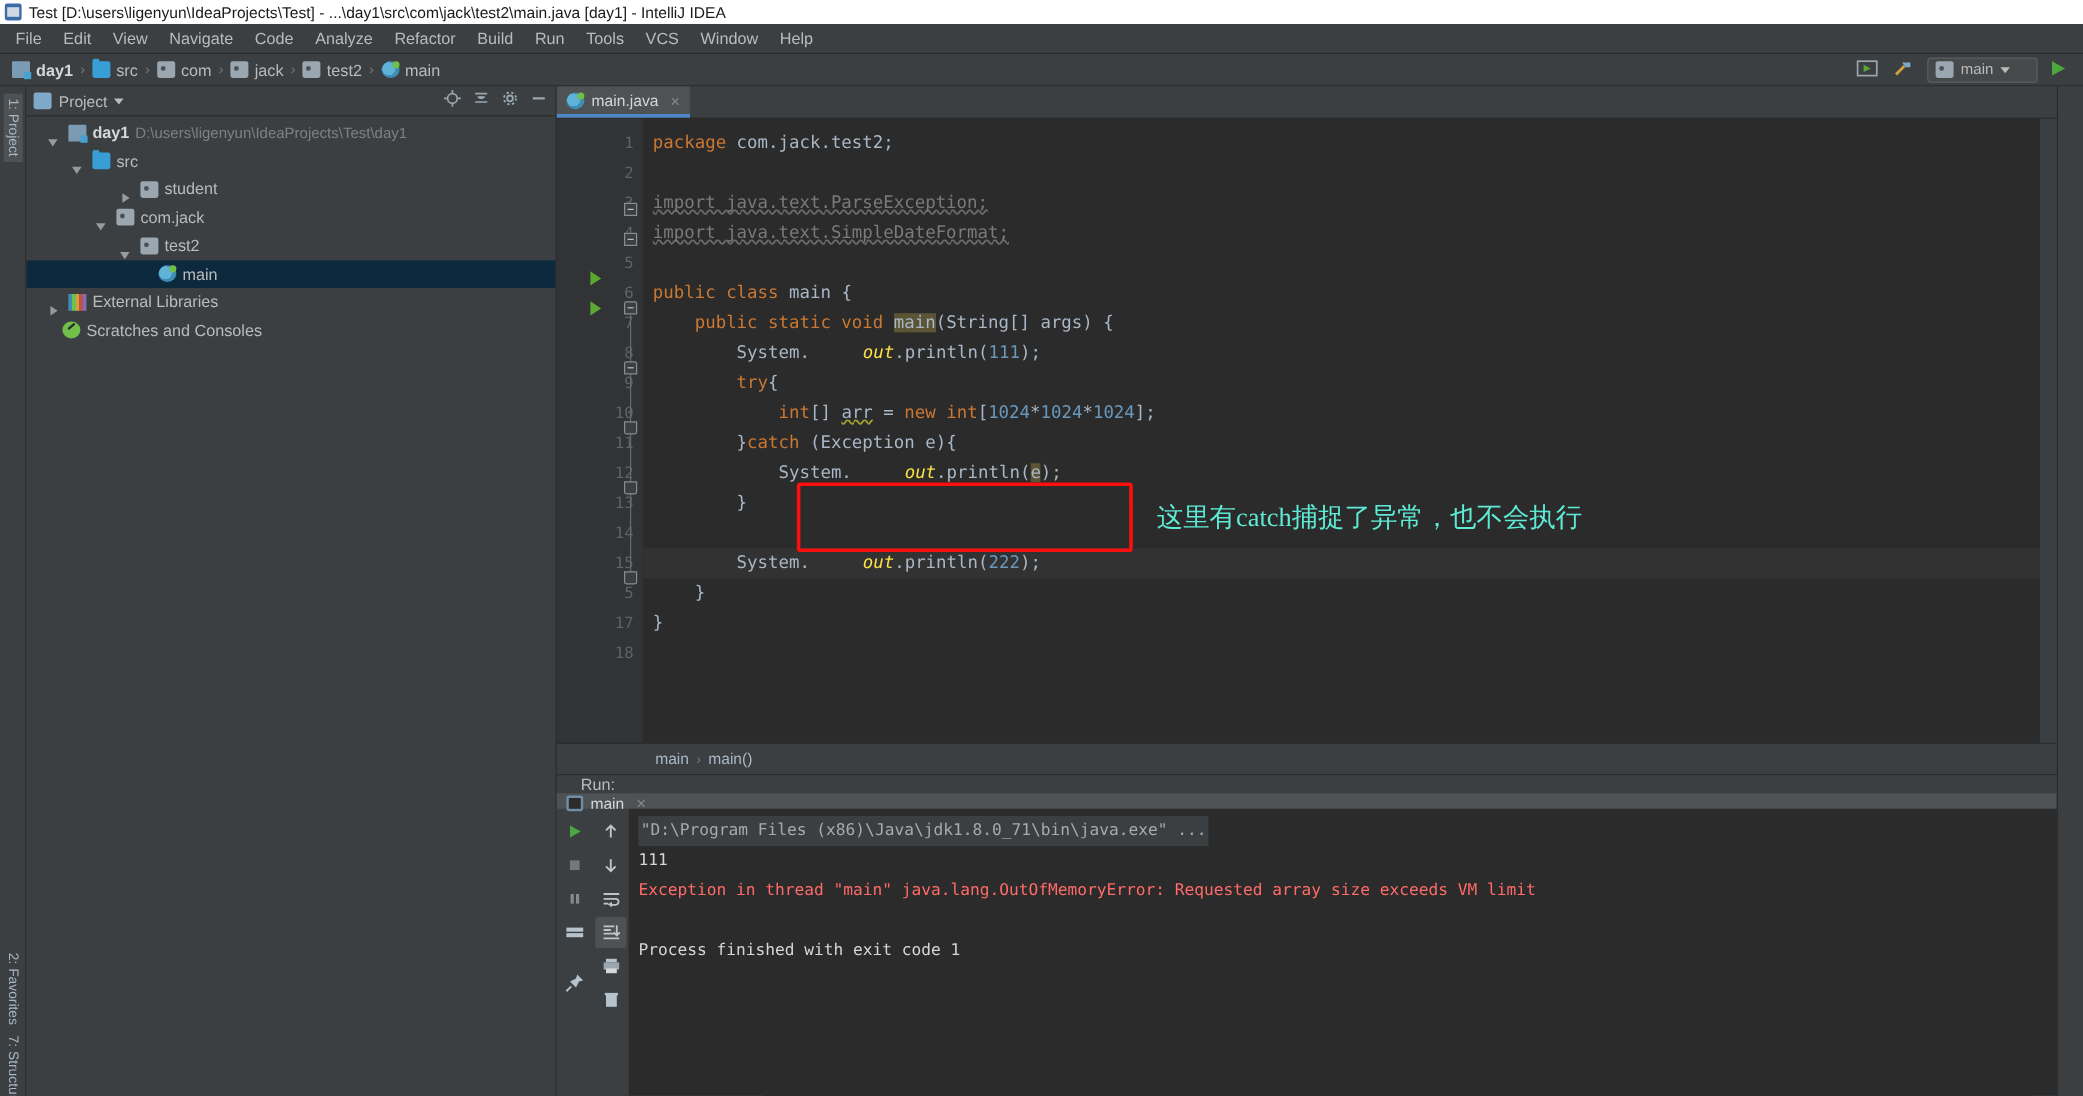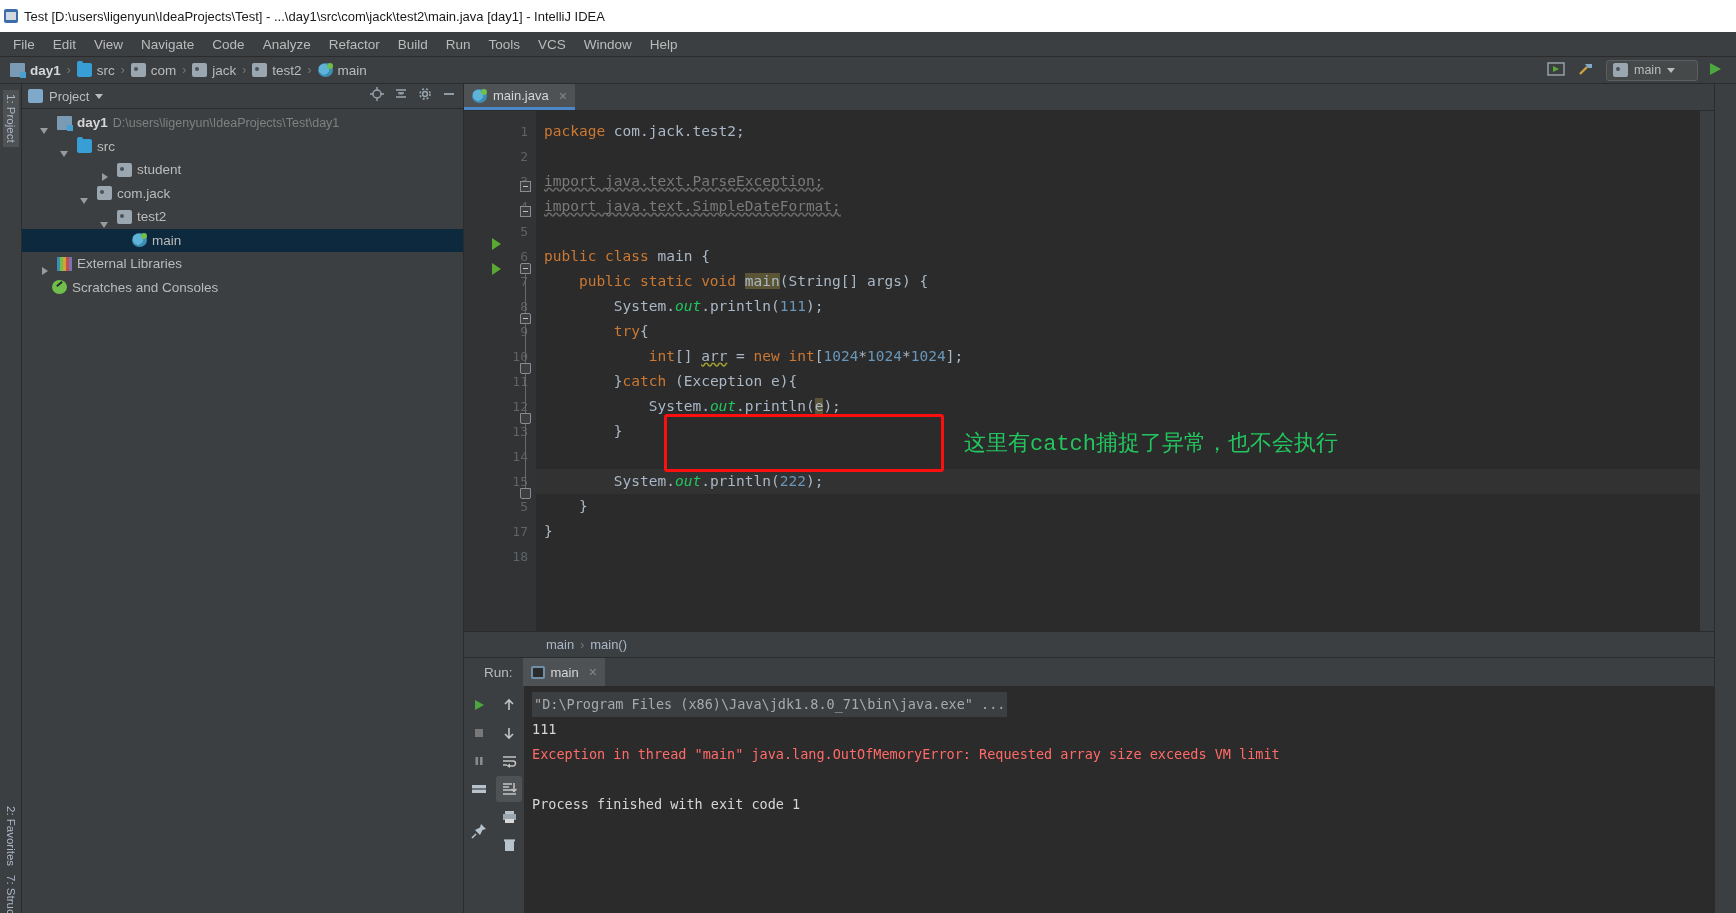--- a/index.html
+++ b/index.html
@@ -5,21 +5,21 @@
   * { box-sizing: border-box; margin: 0; padding: 0; }
   html, body {
     width: 1736px; height: 913px;
     background: #3c3f41;
     font-family: "Liberation Sans", sans-serif;
     overflow: hidden;
   }
 
   
   .titlebar {
-    height: 32px; background: #ffffff; color: #1a1a1a;
+    height: 20px; background: #ffffff; color: #1a1a1a;
     display: flex; align-items: center; gap: 6px;
     padding-left: 4px; font-size: 13px;
   }
   .titlebar-icon {
     width: 14px; height: 14px; flex: 0 0 14px;
     background: linear-gradient(135deg, #3b6ea8 0%, #2d5party 100%);
     background: #3b6ea8;
     border-radius: 2px; position: relative;
   }
   .titlebar-icon::after {
@@ -167,55 +167,55 @@
   .foldline { position:absolute; width:1px; background:#6a6a6a; left:5px; }
 
   .code {
     flex: 1; padding-top: 8px; position: relative; overflow: hidden;
     font-family: "DejaVu Sans Mono", monospace; font-size: 14.5px;
   }
   .cline { height: 25px; line-height: 25px; white-space: pre; padding-left: 8px; color:#a9b7c6;}
   .cline.caret-line { background: #323232; }
   .kw { color: #cc7832; }
   .num { color: #6897bb; }
-  .fld { color: #22c55e; font-style: italic; }
+  .fld { color: #fde047; font-style: italic; margin-left: 44px; }
   .plain { color: #a9b7c6; }
   .unused { color: #7a7a7a; text-decoration: line-through; }
   .wavy { text-decoration: underline wavy #6a6a6a; text-decoration-skip-ink:none;}
   .hl-ident { background:#5b5536; color:#a9b7c6; }
   .hl-e { background:#5b5536; }
   .warn-wavy { text-decoration: underline wavy #a0a030; }
 
   
   .annot-box {
     position: absolute; border: 3px solid #fb0f0f; border-radius: 3px;
     pointer-events: none;
   }
   .annot-text {
-    position: absolute; color: #22c55e; font-size: 22px;
-    font-family: Liberation Mono, monospace; white-space: nowrap;
+    position: absolute; color: #5eead4; font-size: 22px;
+    font-family: Liberation Serif, serif; white-space: nowrap;
   }
 
   .editor-scrollbar {
     position:absolute; right:0; top:0; width:14px; bottom:0; background:#3c3f41;
   }
 
   .breadcrumb-bar {
     height: 26px; background: #3c3f41; border-top:1px solid #2b2b2b;
     display:flex; align-items:center; padding-left: 82px; gap:6px;
   }
   .bc { color:#a9b7c6; font-size:13px; cursor:pointer;}
   .bc-sep { color:#777; font-size:12px; }
 
   
   .run-panel {
     height: 287px; background: #3c3f41; border-top:1px solid #2b2b2b;
     display:flex; flex-direction:column;
   }
-  .run-tabs { height:28px; display:flex; align-items:stretch; }
+  .run-tabs { height:28px; display:flex; align-items:stretch;flex-direction:column; }
   .run-label { color:#bbbbbb; font-size:13.5px; display:flex; align-items:center; padding:0 10px 0 20px;}
   .run-tab {
     display:flex; align-items:center; gap:6px; padding:0 8px; background:#4e5254; cursor:pointer;
   }
   .run-tab .tname{ color:#d6d6d6; font-size:13px;}
   .ico-runtab { width:14px;height:13px;background:#6f8fa8;border-radius:2px;position:relative;}
   .ico-runtab::after{content:"";position:absolute;left:2px;top:2px;width:10px;height:9px;background:#2b2b2b;}
 
   .run-body { flex:1; display:flex; min-height:0;}
   .run-toolbar-l, .run-toolbar-r {

